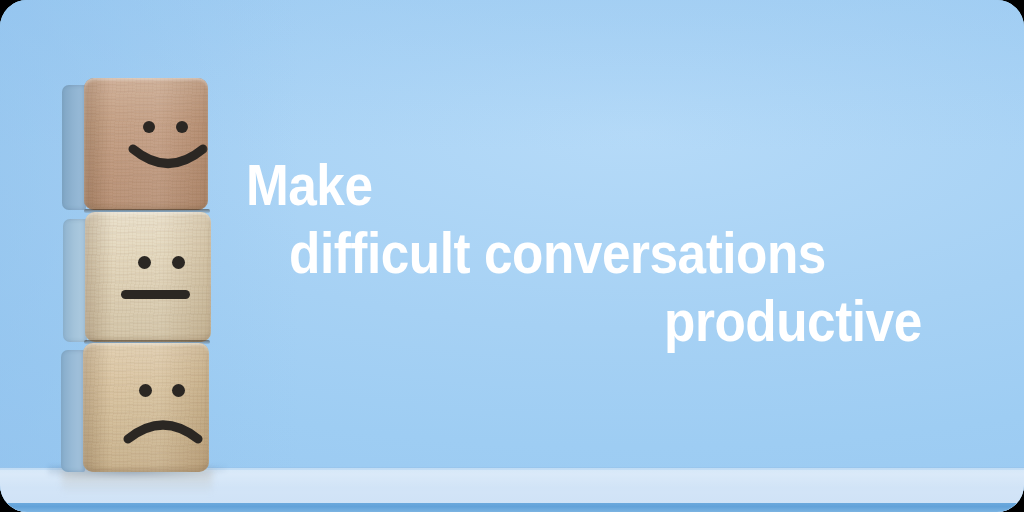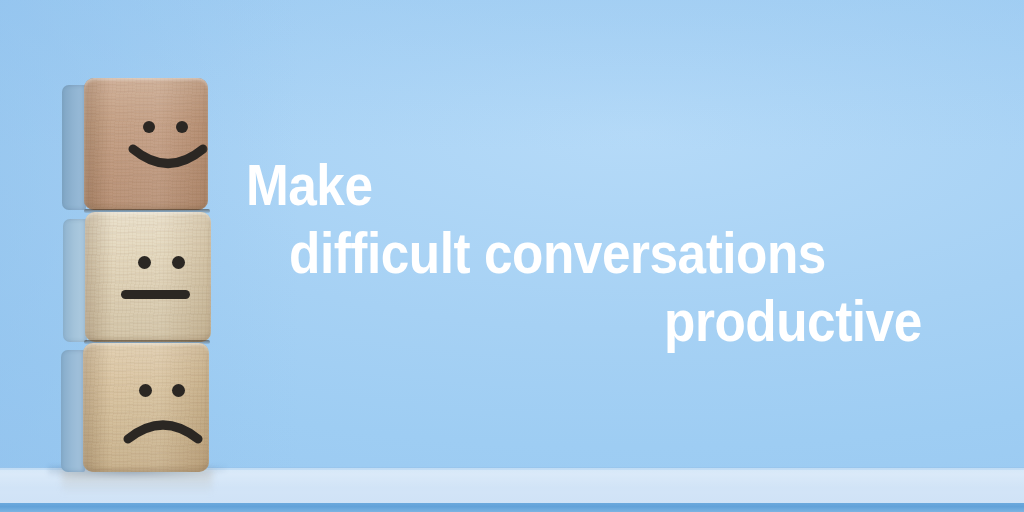--- a/index.html
+++ b/index.html
@@ -7,20 +7,21 @@
     padding: 0;
     background: #000;
   }
   #stage {
     position: relative;
     width: 1024px;
     height: 512px;
     overflow: hidden;
     font-family: "Liberation Sans", sans-serif;
     background: #a9d4f5;
+    border-radius: 27px;
   }
 
   
   .backdrop {
     position: absolute;
     left: 0; top: 0;
     width: 1024px; height: 512px;
     background:
       radial-gradient(120% 85% at 62% 26%, #b5daf8 0%, #a6d1f4 45%, #9ecdf3 72%, #9ac9f1 100%);
   }

